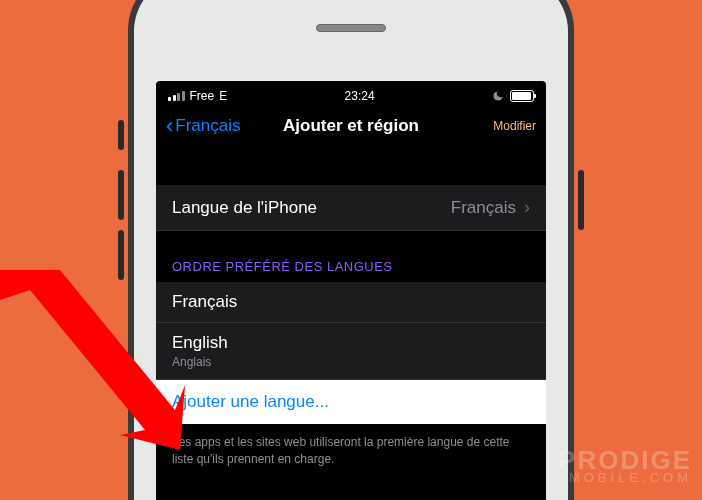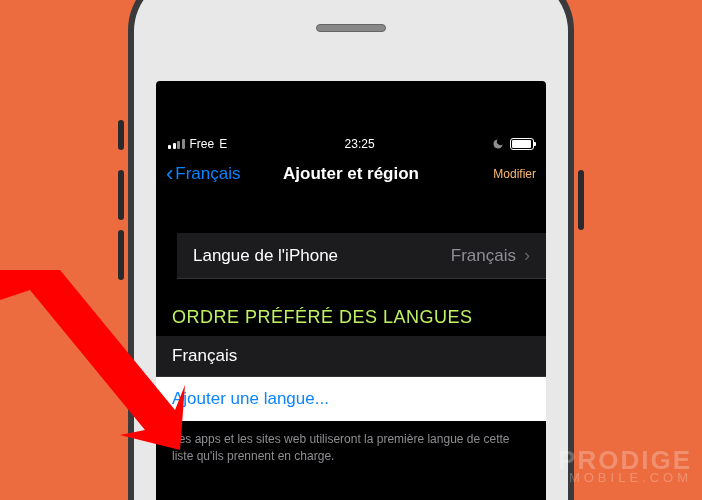--- a/index.html
+++ b/index.html
@@ -57,21 +57,20 @@
     .sb-left3 { left: -10px; top: 260px; width: 6px; height: 50px; }
     .sb-right { right: -10px; top: 200px; width: 6px; height: 60px; }
     .status-bar {
       display: flex;
       justify-content: space-between;
       align-items: center;
       padding: 6px 12px 2px;
       height: 26px;
       font-size: 12px;
       color: #fff;
-      margin-top: 48px;
     }
     .status-left { display: flex; align-items: center; gap: 5px; }
     .status-right { display: flex; align-items: center; gap: 6px; }
     .signal-bars { display: flex; align-items: flex-end; gap: 1.5px; height: 10px; }
     .bar { width: 3px; background: #888; border-radius: 1px; }
     .b1{height:4px;background:#fff} .b2{height:6px;background:#fff} .b3{height:8px} .b4{height:10px}
     .moon { width: 12px; height: 12px; }
     .battery {
       width: 24px; height: 12px; border: 1px solid #fff; border-radius: 3px; position: relative;
     }
@@ -89,29 +88,28 @@
     .nav-edit { color: #fdba74; font-size: 12px; }
     .chev { font-size: 22px; line-height: 1; }
     .spacer { height: 36px; }
     .row {
       background: #1c1c1e;
       padding: 12px 16px;
       display: flex;
       justify-content: space-between;
       align-items: center;
       border-bottom: 0.5px solid #333;
-      margin-left: 21px;
     }
     .row:last-child { border-bottom: none; }
     .row-label { font-size: 17px; color: #fff; }
     .row-value { display: flex; align-items: center; gap: 8px; color: #8e8e93; font-size: 17px; }
     .chev-right { color: #636366; font-size: 18px; }
     .section-header {
-      font-size: 18px;
-      color: #bef264;
+      font-size: 13px;
+      color: #8b5cf6;
       letter-spacing: 0.5px;
       padding: 28px 16px 8px;
       text-transform: uppercase;
     }
     .lang-row { background: #1c1c1e; padding: 10px 16px; border-bottom: 0.5px solid #333; }
     .lang-name { font-size: 17px; color: #fff; }
     .lang-sub { font-size: 12px; color: #8e8e93; margin-top: 2px; }
     .add-row { background: #ffffff; padding: 12px 16px; color: #0a84ff; font-size: 17px; }
     .footer-text { font-size: 12px; color: #8e8e93; padding: 10px 16px; line-height: 1.4; }
     .arrow {
@@ -153,21 +151,21 @@
         <div class="status-left">
           <div class="signal-bars">
             <div class="bar b1"></div>
               <div class="bar b2"></div>
               <div class="bar b3"></div>
               <div class="bar b4"></div>
           </div>
           <span>Free</span>
           <span>E</span>
         </div>
-        <span>23:25</span>
+        <span>23:24</span>
         <div class="status-right">
           <svg class="moon" viewBox="0 0 24 24">
             <path d="M21 12.8A9 9 0 1111.2 3a7 7 0 009.8 9.8z" fill="#8e8e93"></path>
           </svg>
           <div class="battery">
             <div class="battery-fill"></div>
           </div>
         </div>
       </div>
 
@@ -188,20 +186,24 @@
           <span>Français</span>
           <span class="chev-right">›</span>
         </span>
       </div>
 
       <div class="section-header">ORDRE PRÉFÉRÉ DES LANGUES</div>
 
       <div class="lang-row">
         <div class="lang-name">Français</div>
       </div>
+      <div class="lang-row">
+        <div class="lang-name">English</div>
+        <div class="lang-sub">Anglais</div>
+      </div>
 
       <div class="add-row">Ajouter une langue...</div>
 
       <div class="footer-text">Les apps et les sites web utiliseront la première langue de cette liste qu'ils prennent en charge.</div>
 
     </div>
   </div>
 </div>
 
 <svg class="arrow" viewBox="0 0 185 180">

